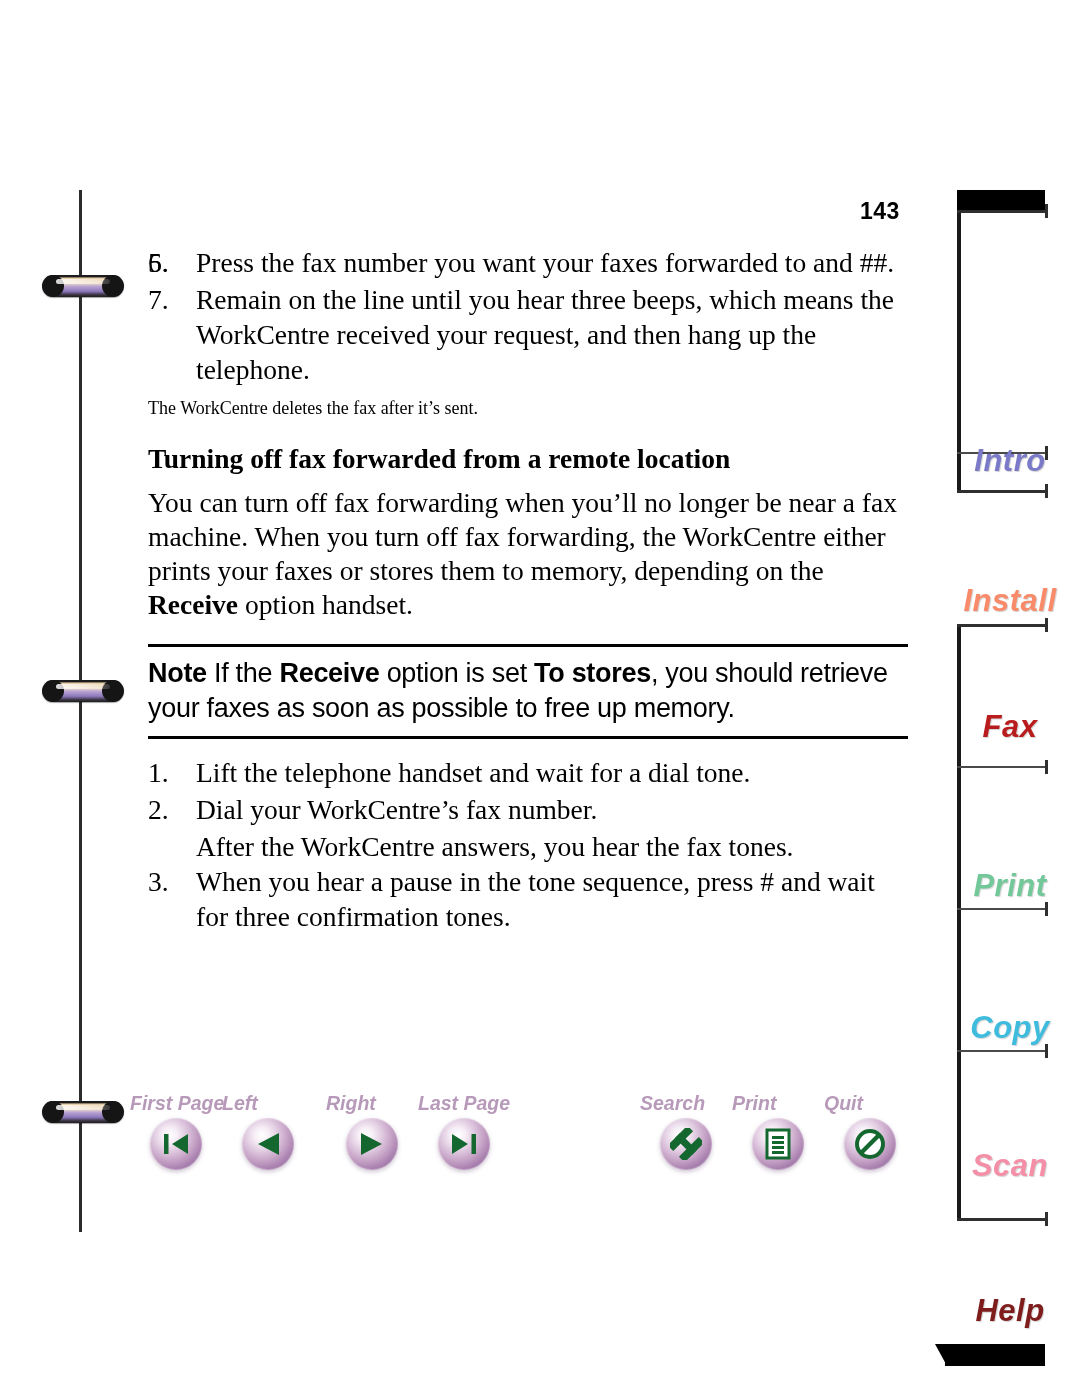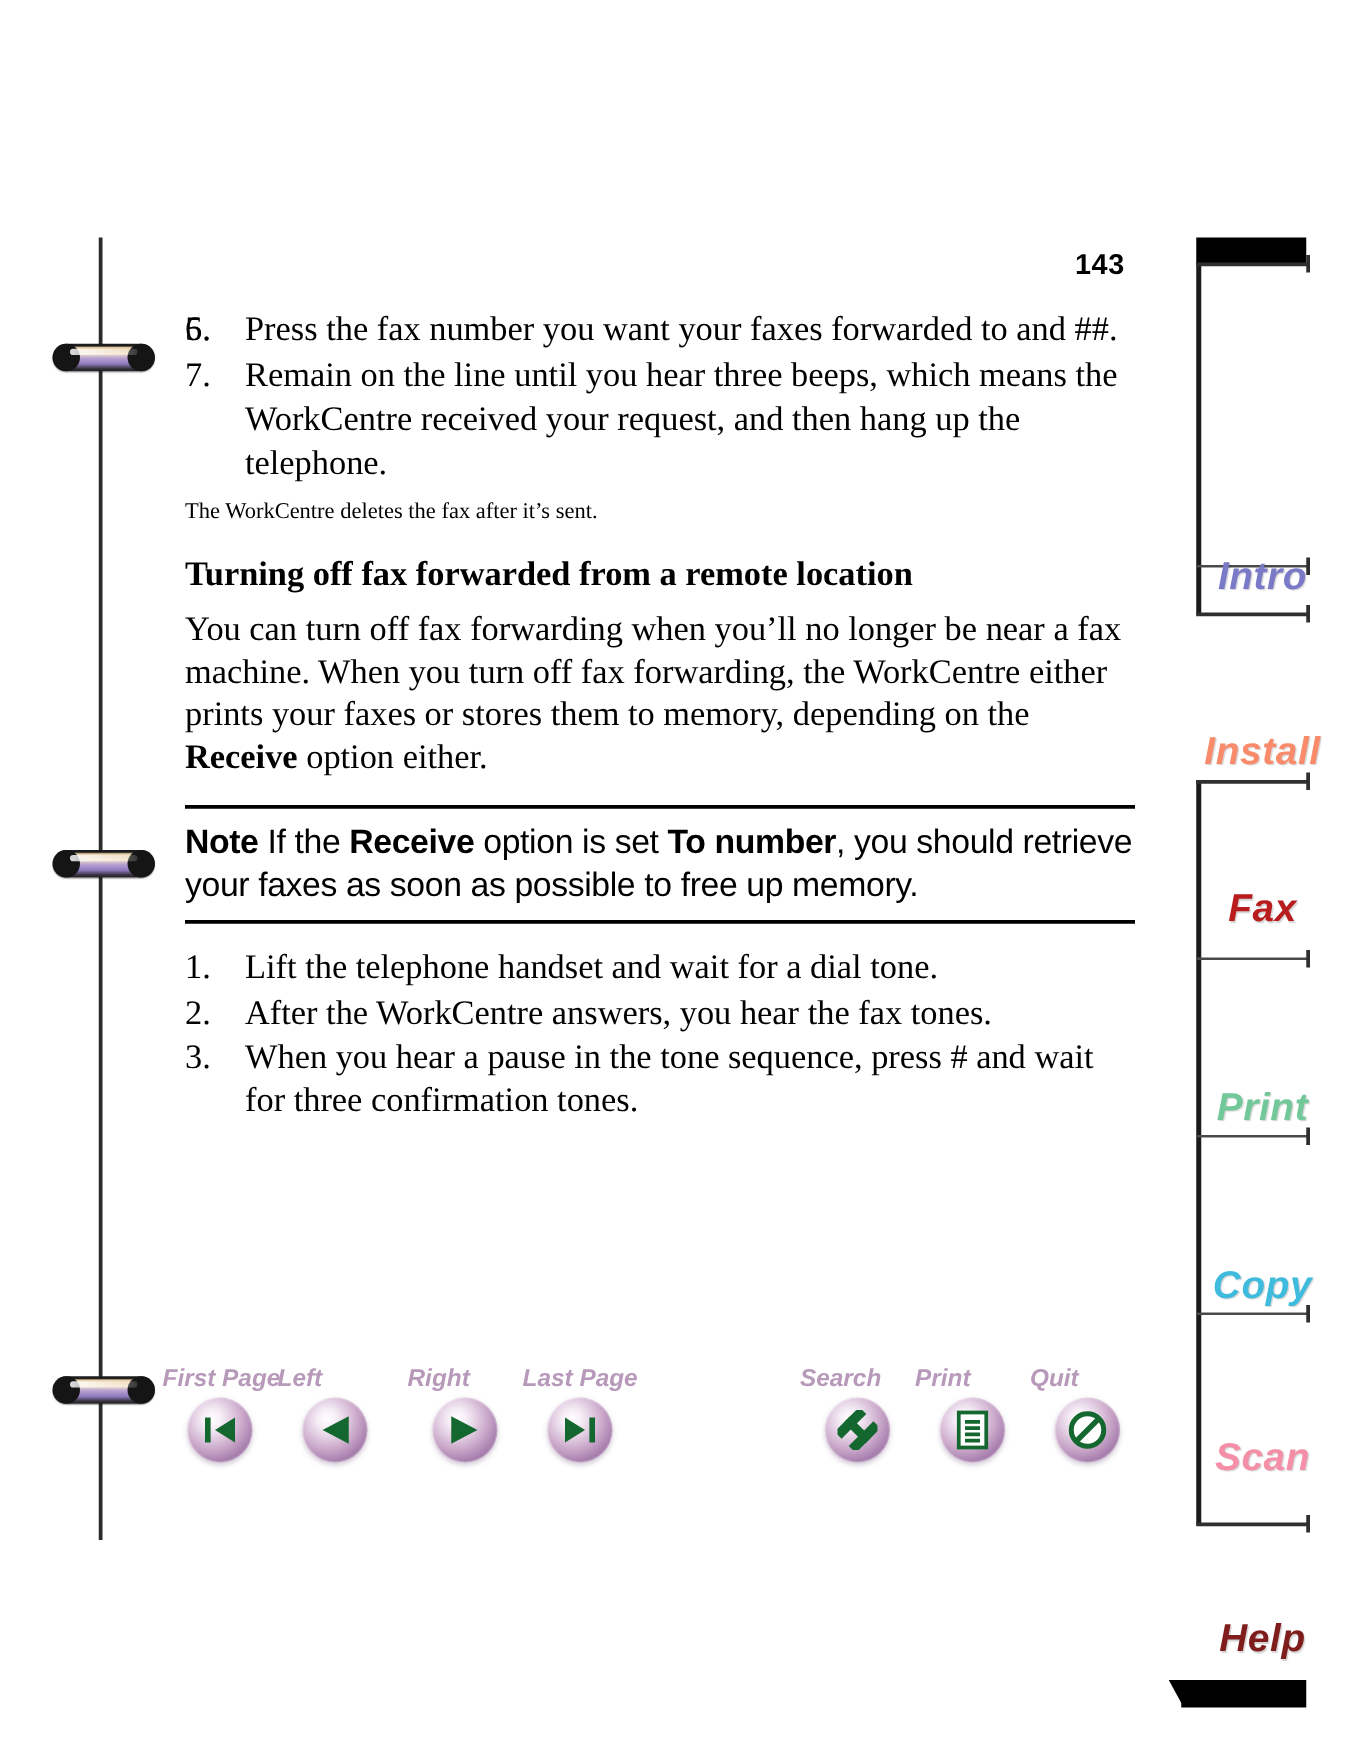--- a/index.html
+++ b/index.html
@@ -306,34 +306,35 @@
       <li>
         <span class="num">7.</span>
         <span>Remain on the line until you hear three beeps, which means the WorkCentre received your request, and then hang up the telephone.</span>
       </li>
     </ol>
 
     <p class="flush">The WorkCentre deletes the fax after it’s sent.</p>
 
     <h2 class="section-head">Turning off fax forwarded from a remote location</h2>
 
-    <p class="body-para"><span>You can turn off fax forwarding when you’ll no longer be near a fax machine. When you turn off fax forwarding, the WorkCentre either prints your faxes or stores them to memory, depending on the </span><b>Receive</b><span> option either.</span></p>
+    <p class="body-para"><span>You can turn off fax forwarding when you’ll no longer be near a fax machine. When you turn off fax forwarding, the WorkCentre either prints your faxes or stores them to memory, depending on the </span><b>Receive</b><span> option handset.</span></p>
 
     <div id="note-block">
-      <p><b>Note</b><span> If the </span><b>Receive</b><span> option is set </span><b>To number</b><span>, you should retrieve your faxes as soon as possible to free up memory.</span></p>
+      <p><b>Note</b><span> If the </span><b>Receive</b><span> option is set </span><b>To stores</b><span>, you should retrieve your faxes as soon as possible to free up memory.</span></p>
     </div>
 
     <div id="lower-steps">
       <ol class="steps">
         <li>
           <span class="num">1.</span>
           <span>Lift the telephone handset and wait for a dial tone.</span>
         </li>
         <li>
           <span class="num">2.</span>
+          <span>Dial your WorkCentre’s fax number.</span>
         </li>
       </ol>
       <p class="plain-indent">After the WorkCentre answers, you hear the fax tones.</p>
       <ol class="steps">
         <li>
           <span class="num">3.</span>
           <span>When you hear a pause in the tone sequence, press # and wait for three confirmation tones.</span>
         </li>
       </ol>
     </div>

